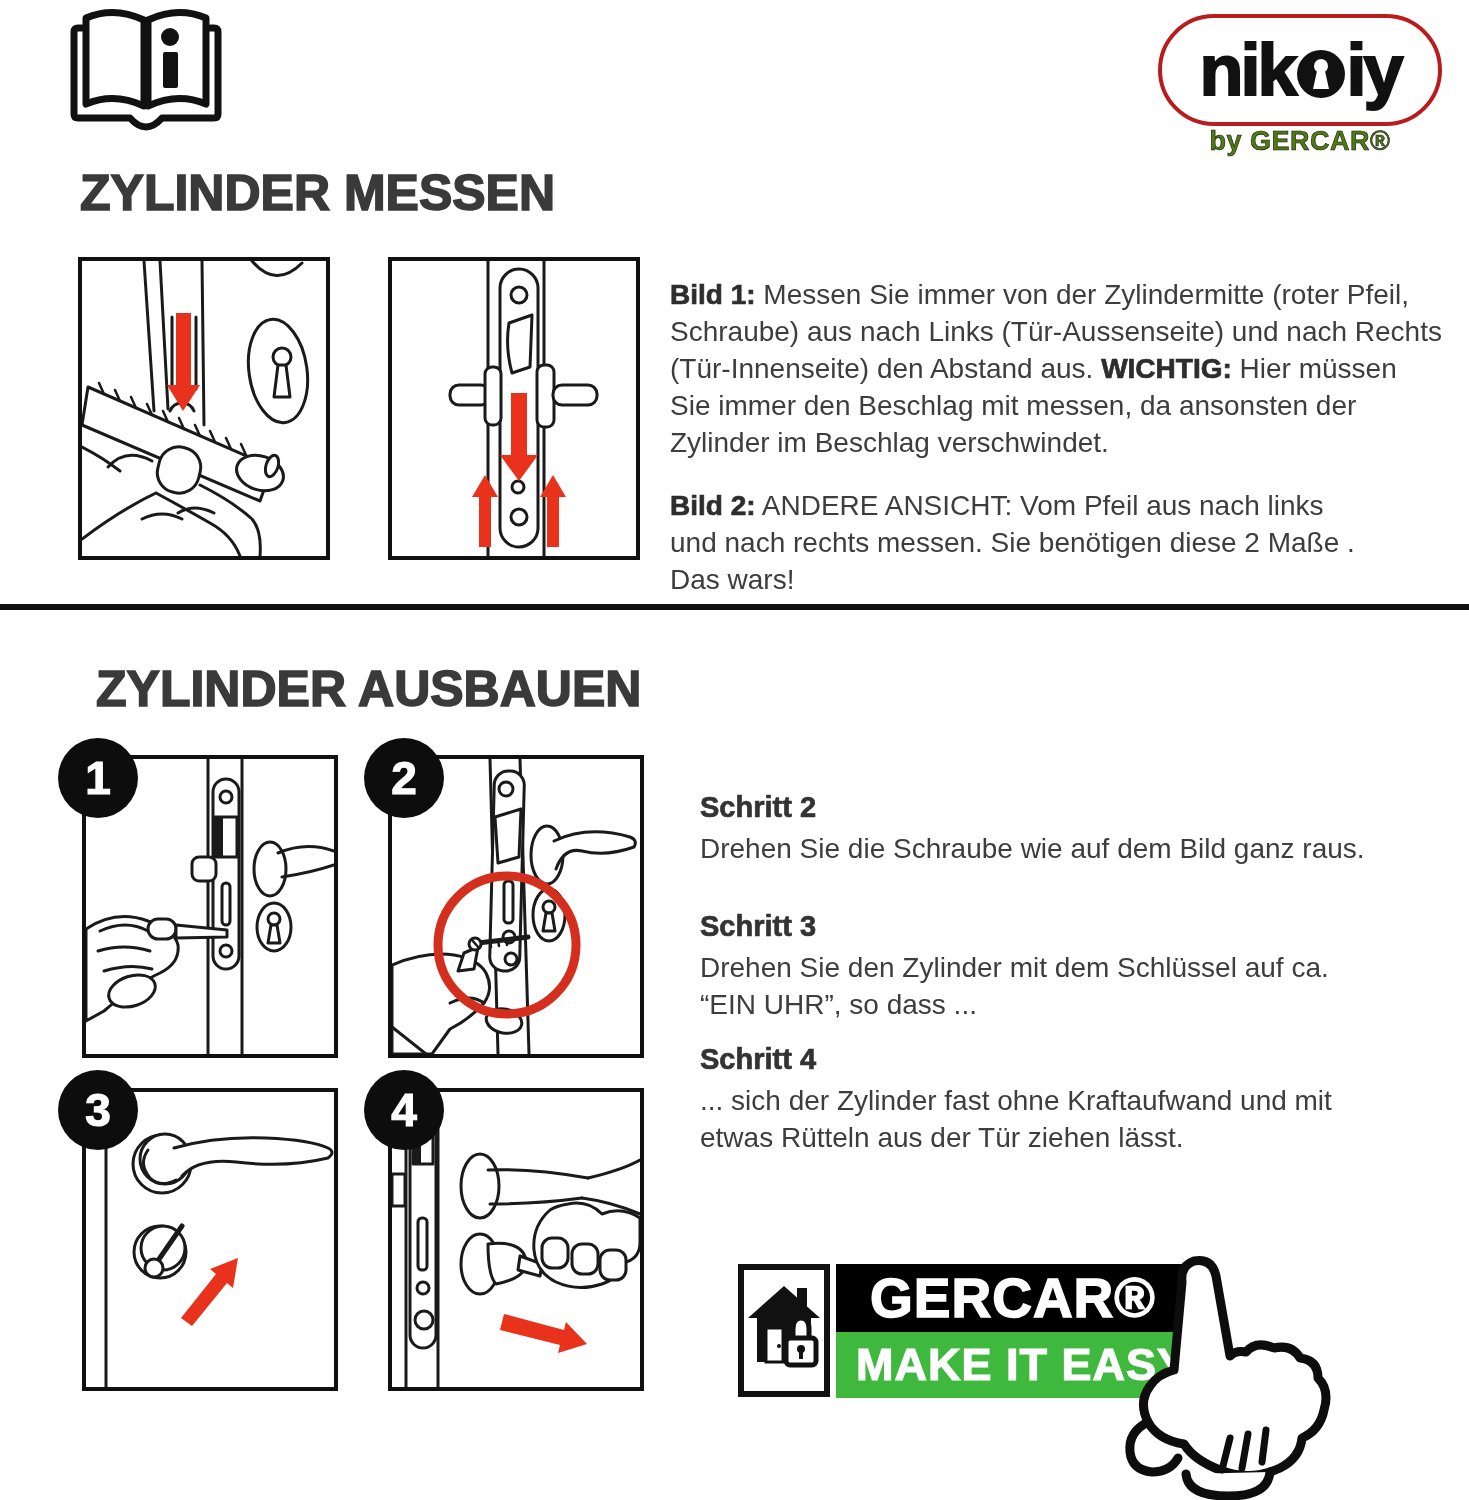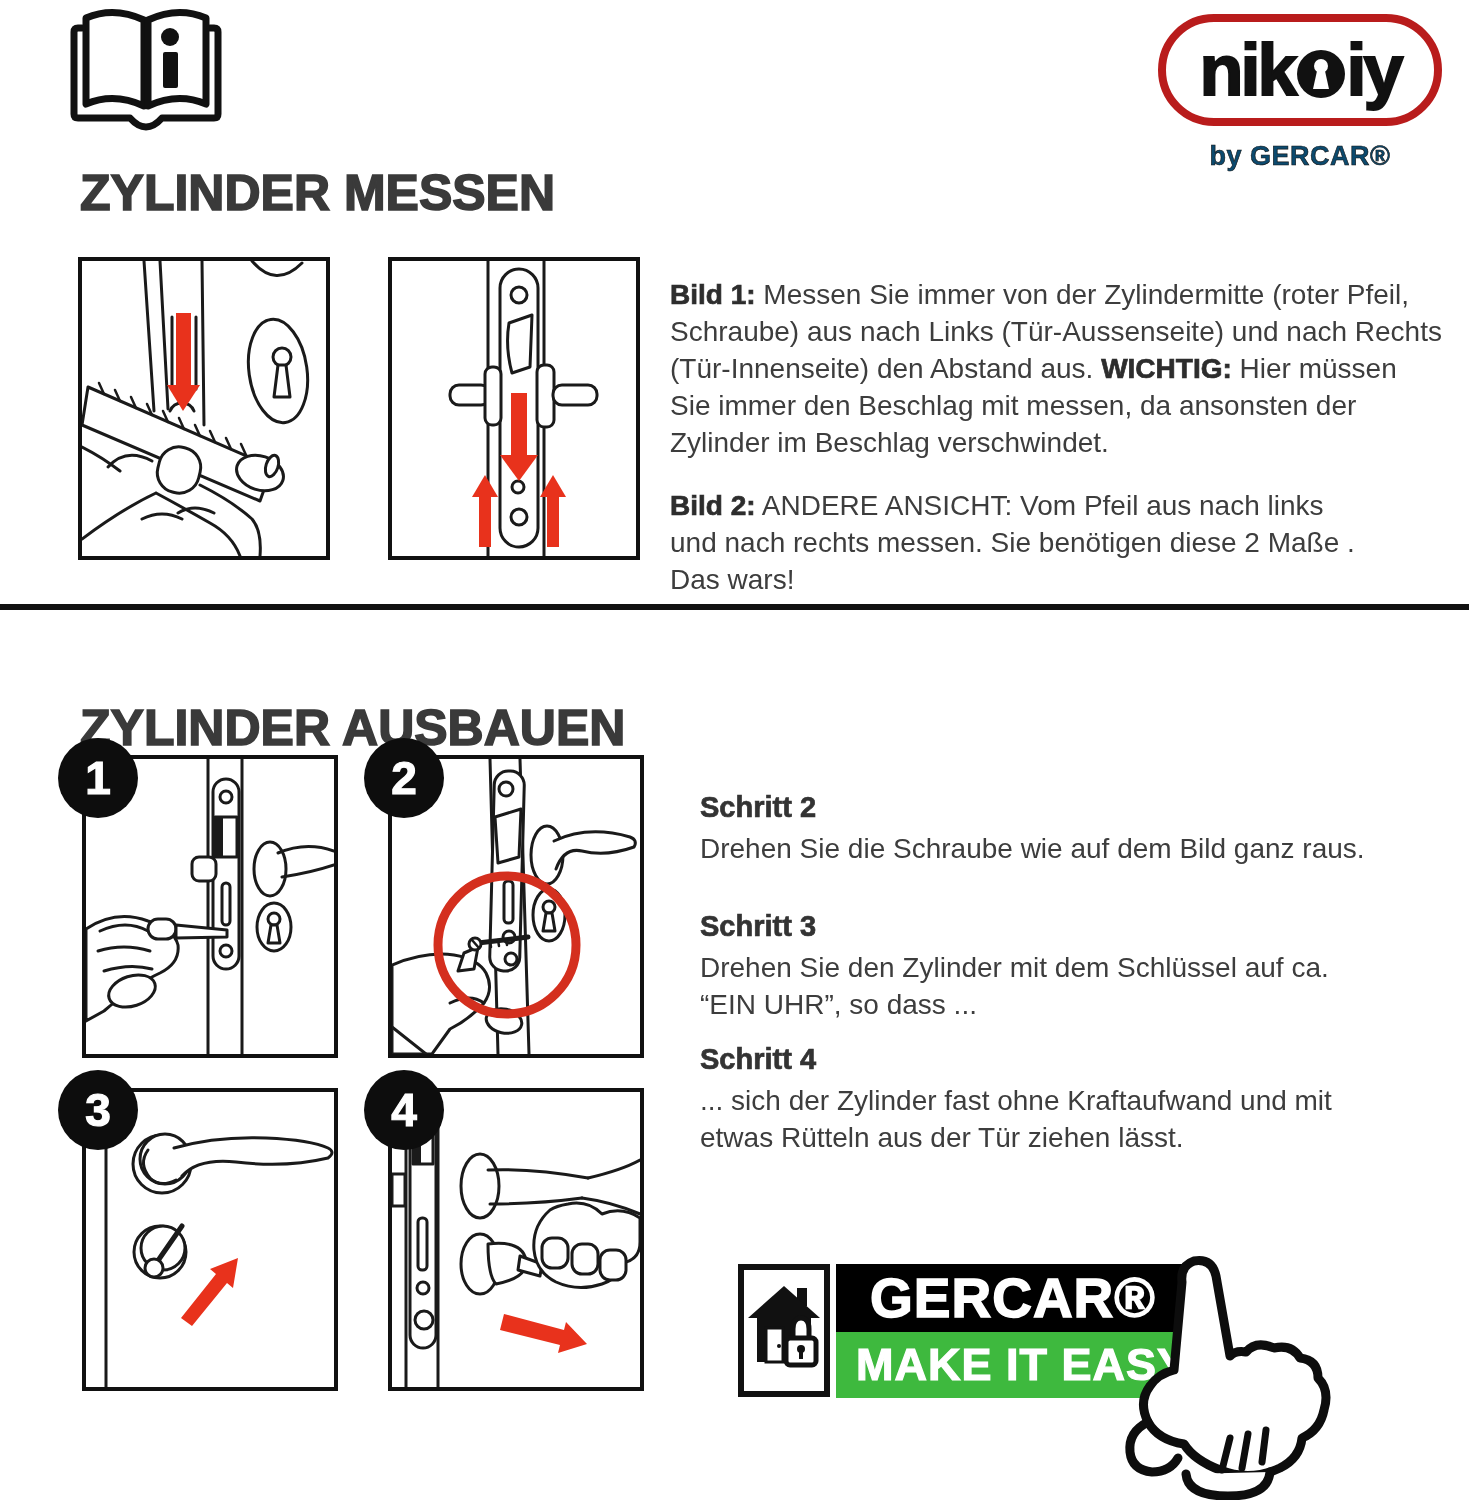--- a/index.html
+++ b/index.html
@@ -4,36 +4,36 @@
 <style>
   html,body{margin:0;padding:0;background:#fff;}
   .page{
     position:relative;width:1469px;height:1500px;background:#ffffff;
     font-family:"Liberation Sans",sans-serif;overflow:hidden;color:#3d3d3d;
   }
   
   .book-icon{position:absolute;left:70px;top:4px;}
   .brand{position:absolute;left:1158px;top:14px;width:284px;}
   .brand-pill{
-    height:112px;border:8px solid #b91c1c;border-radius:58px;background:#fff;
+    height:112px;border:4px solid #b91c1c;border-radius:58px;background:#fff;
     box-sizing:border-box;display:flex;align-items:center;justify-content:center;
   }
   .brand-pill .bt{
     font-size:72px;font-weight:800;color:#111;letter-spacing:-3px;line-height:1;
     -webkit-text-stroke:2px #111;
   }
   .brand-pill svg{display:block;margin:6px 1px 0 3px;}
-  .brand-byline{margin-top:15px;text-align:center;font-weight:700;font-size:27px;color:#0c4a6e;letter-spacing:.5px;-webkit-text-stroke:.6px #111;}
+  .brand-byline{text-align:center;font-weight:700;font-size:27px;color:#4d7c0f;letter-spacing:.5px;-webkit-text-stroke:.6px #111;}
   
   .h-title{
     position:absolute;left:80px;margin:0;font-size:50px;font-weight:800;color:#3a3a3a;
     letter-spacing:0;-webkit-text-stroke:1.6px #3a3a3a;white-space:pre;
   }
   #title-messen{top:164px;}
-  #title-ausbauen{top:699px;}
+  #title-ausbauen{top:660px;margin-left:16px;}
   
   .ibox{position:absolute;border:4px solid #111;background:#fff;box-sizing:border-box;}
   #boxA{left:78px;top:257px;width:252px;height:303px;}
   #boxB{left:388px;top:257px;width:252px;height:303px;}
   #sbox1{left:82px;top:755px;width:256px;height:303px;}
   #sbox2{left:388px;top:755px;width:256px;height:303px;}
   #sbox3{left:82px;top:1088px;width:256px;height:303px;}
   #sbox4{left:388px;top:1088px;width:256px;height:303px;}
   .badge{
     position:absolute;width:80px;height:80px;border-radius:50%;background:#0d0d0d;color:#fff;

